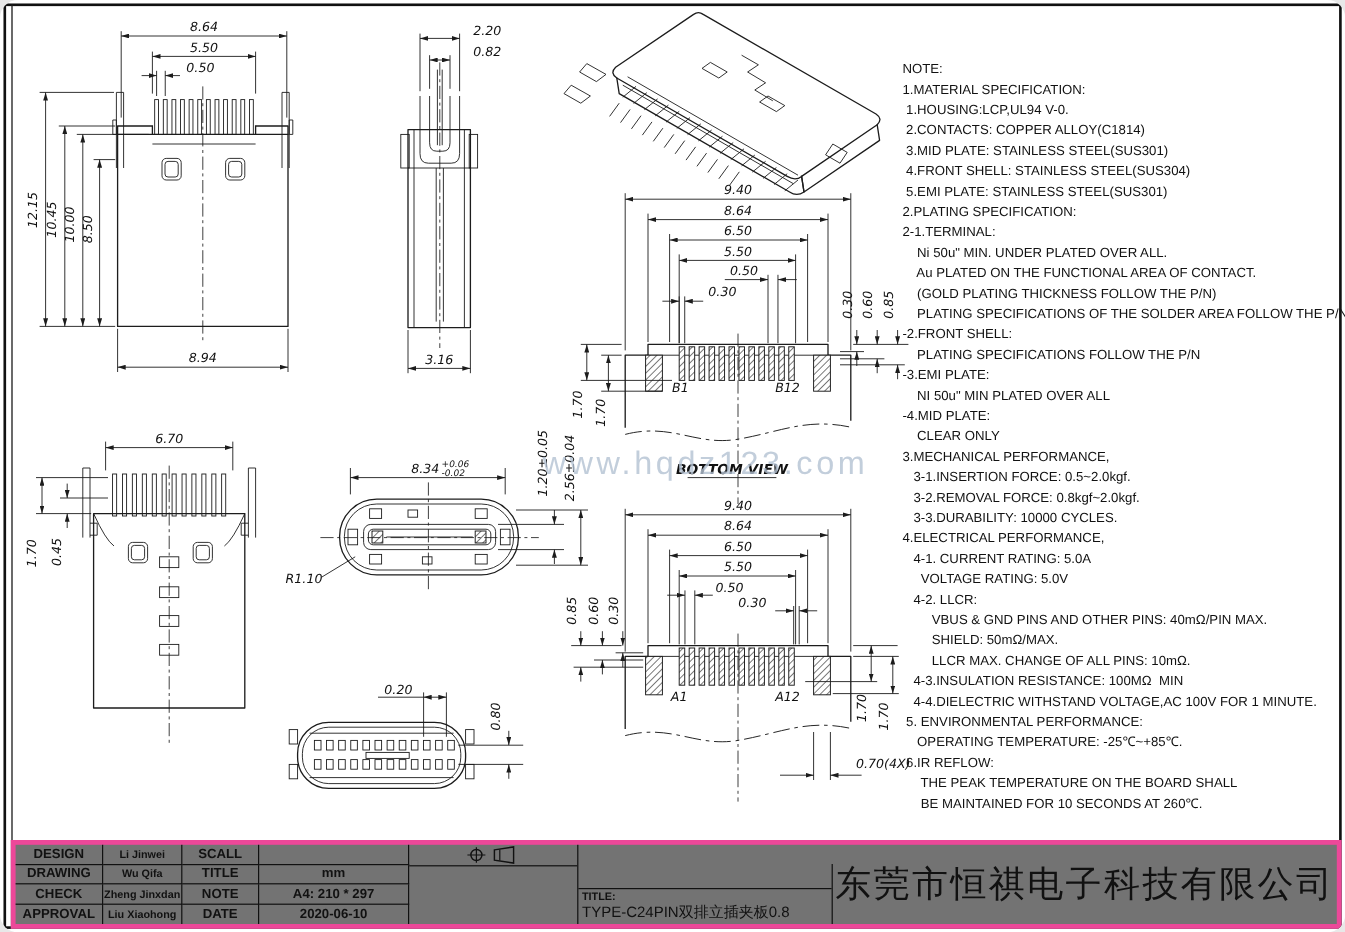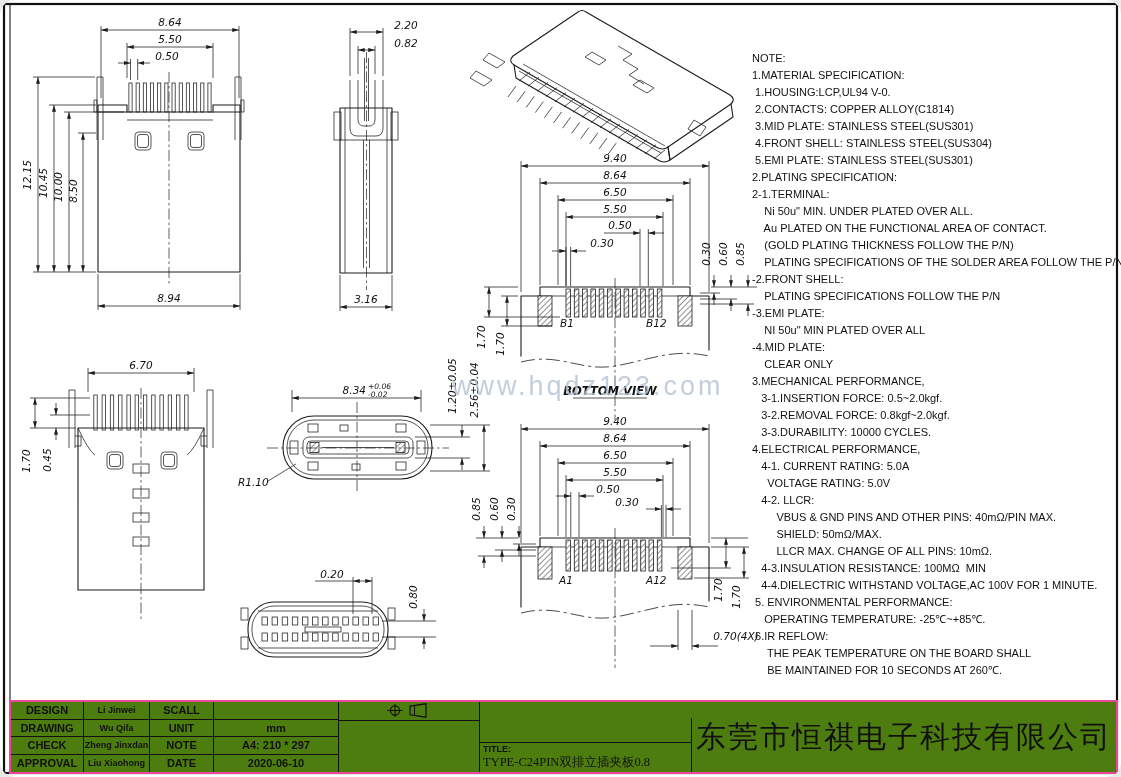--- a/index.html
+++ b/index.html
@@ -16,42 +16,42 @@
   text.ds{font:italic 7.5px "DejaVu Sans",sans-serif;fill:#111}
   text.cap{font:italic bold 11.5px "DejaVu Sans",sans-serif;fill:#111}
   
   #note{position:absolute;left:752px;top:50px;width:362px;font-size:11px;line-height:17px;
         white-space:pre;letter-spacing:0;}
   
   #wm{position:absolute;left:452px;top:371px;font-size:27px;letter-spacing:3px;
       color:#b4c2d3;opacity:.8;}
   
   #tblock{position:absolute;left:9px;right:3px;top:700px;bottom:3px;display:flex;
-          border:2px solid #ec4899;box-sizing:border-box;background:#4d7c0f;}
+          border:4px solid #ec4899;box-sizing:border-box;background:#737373;}
   .tb-left{width:328px;display:grid;grid-template-columns:73px 66px 64px 125px;
            grid-auto-rows:1fr;box-sizing:border-box;}
   .cell{border-right:1px solid #111;border-bottom:1px solid #111;display:flex;
         align-items:center;justify-content:center;font-weight:bold;overflow:hidden;box-sizing:border-box;}
   .cell.lab{font-size:11px;}
   .cell.nam{font-size:9px;}
   .cell.val{font-size:11px;}
   .row4{border-bottom:none;}
   .tb-tol{width:141px;border-right:1px solid #111;display:flex;flex-direction:column;box-sizing:border-box;}
   .tol-sym{height:25%;border-bottom:1px solid #111;display:flex;align-items:center;justify-content:center;}
   .tol-body{flex:1;display:flex;flex-direction:column;justify-content:space-evenly;padding:1px 4px;}
   .tol-head{text-align:center;font-weight:bold;font-size:10px;}
   .tol-row{display:flex;font-weight:bold;font-size:9.5px;}
   .tol-row span:nth-child(1){width:26px;text-align:right;}
   .tol-row span:nth-child(2){width:48px;text-align:center;}
   .tol-row span:nth-child(3){flex:1;text-align:left;}
   .tb-title{width:212px;border-right:1px solid #111;display:flex;flex-direction:column;box-sizing:border-box;margin-top:16px;}
   .tt-top{height:56%;border-bottom:1px solid #111;}
   .tt-bot{flex:1;padding:1px 3px;}
   .tt-lab{font-weight:bold;font-size:9px;display:block;}
-  .tt-val{font-family:Liberation Serif, serif;font-size:12.5px;}
+  .tt-val{font-family:Liberation Sans, sans-serif;font-size:12.5px;}
   .tb-co{flex:1;display:flex;align-items:center;justify-content:center;
          font-family:"DejaVu Serif","Liberation Serif",serif;font-size:30px;letter-spacing:2px;white-space:nowrap;}
 </style>
 </head>
 <body>
 
 <div id="sheet">
 
 <svg id="dwg" width="1121" height="777" viewBox="0 0 1121 777">
   <defs>
@@ -488,21 +488,21 @@
 
 <div id="tblock">
   <div class="tb-left">
     <div class="cell lab">DESIGN</div>
     <div class="cell nam">Li Jinwei</div>
     <div class="cell lab">SCALL</div>
     <div class="cell val"></div>
 
     <div class="cell lab">DRAWING</div>
     <div class="cell nam">Wu Qifa</div>
-    <div class="cell lab">UNIT</div>
+    <div class="cell lab">TITLE</div>
     <div class="cell val">mm</div>
 
     <div class="cell lab">CHECK</div>
     <div class="cell nam">Zheng Jinxdan</div>
     <div class="cell lab">NOTE</div>
     <div class="cell val">A4: 210 * 297</div>
 
     <div class="cell lab row4">APPROVAL</div>
     <div class="cell nam row4">Liu Xiaohong</div>
     <div class="cell lab row4">DATE</div>

